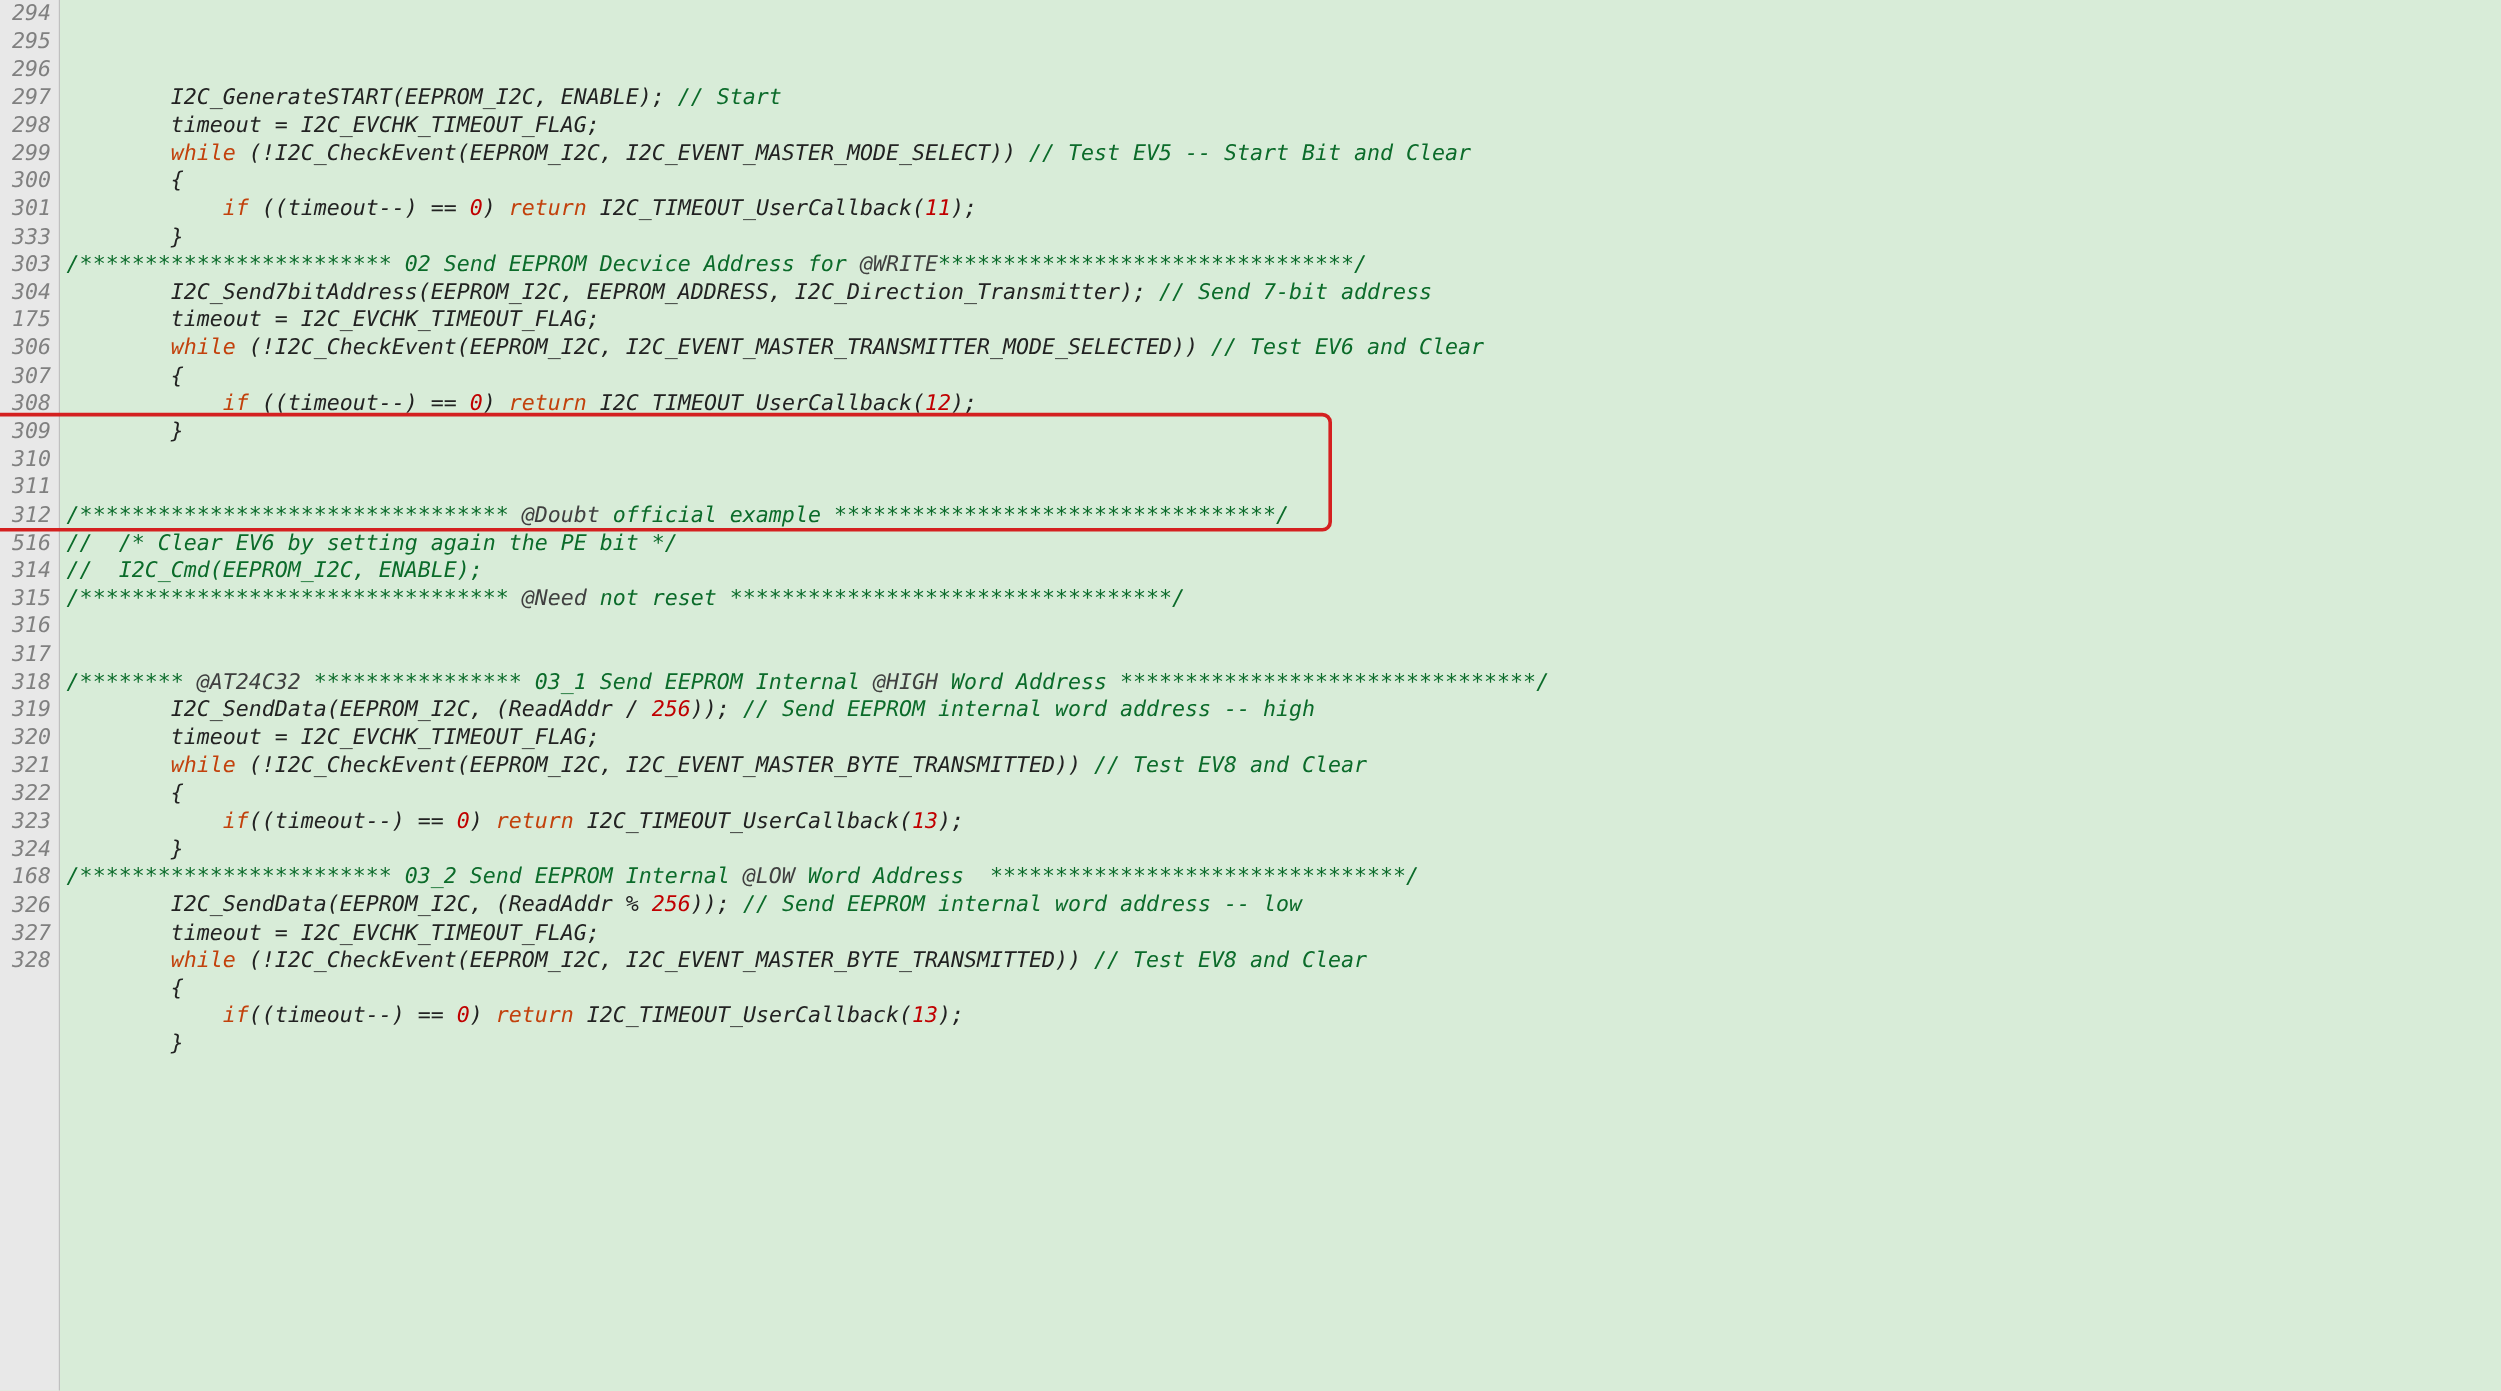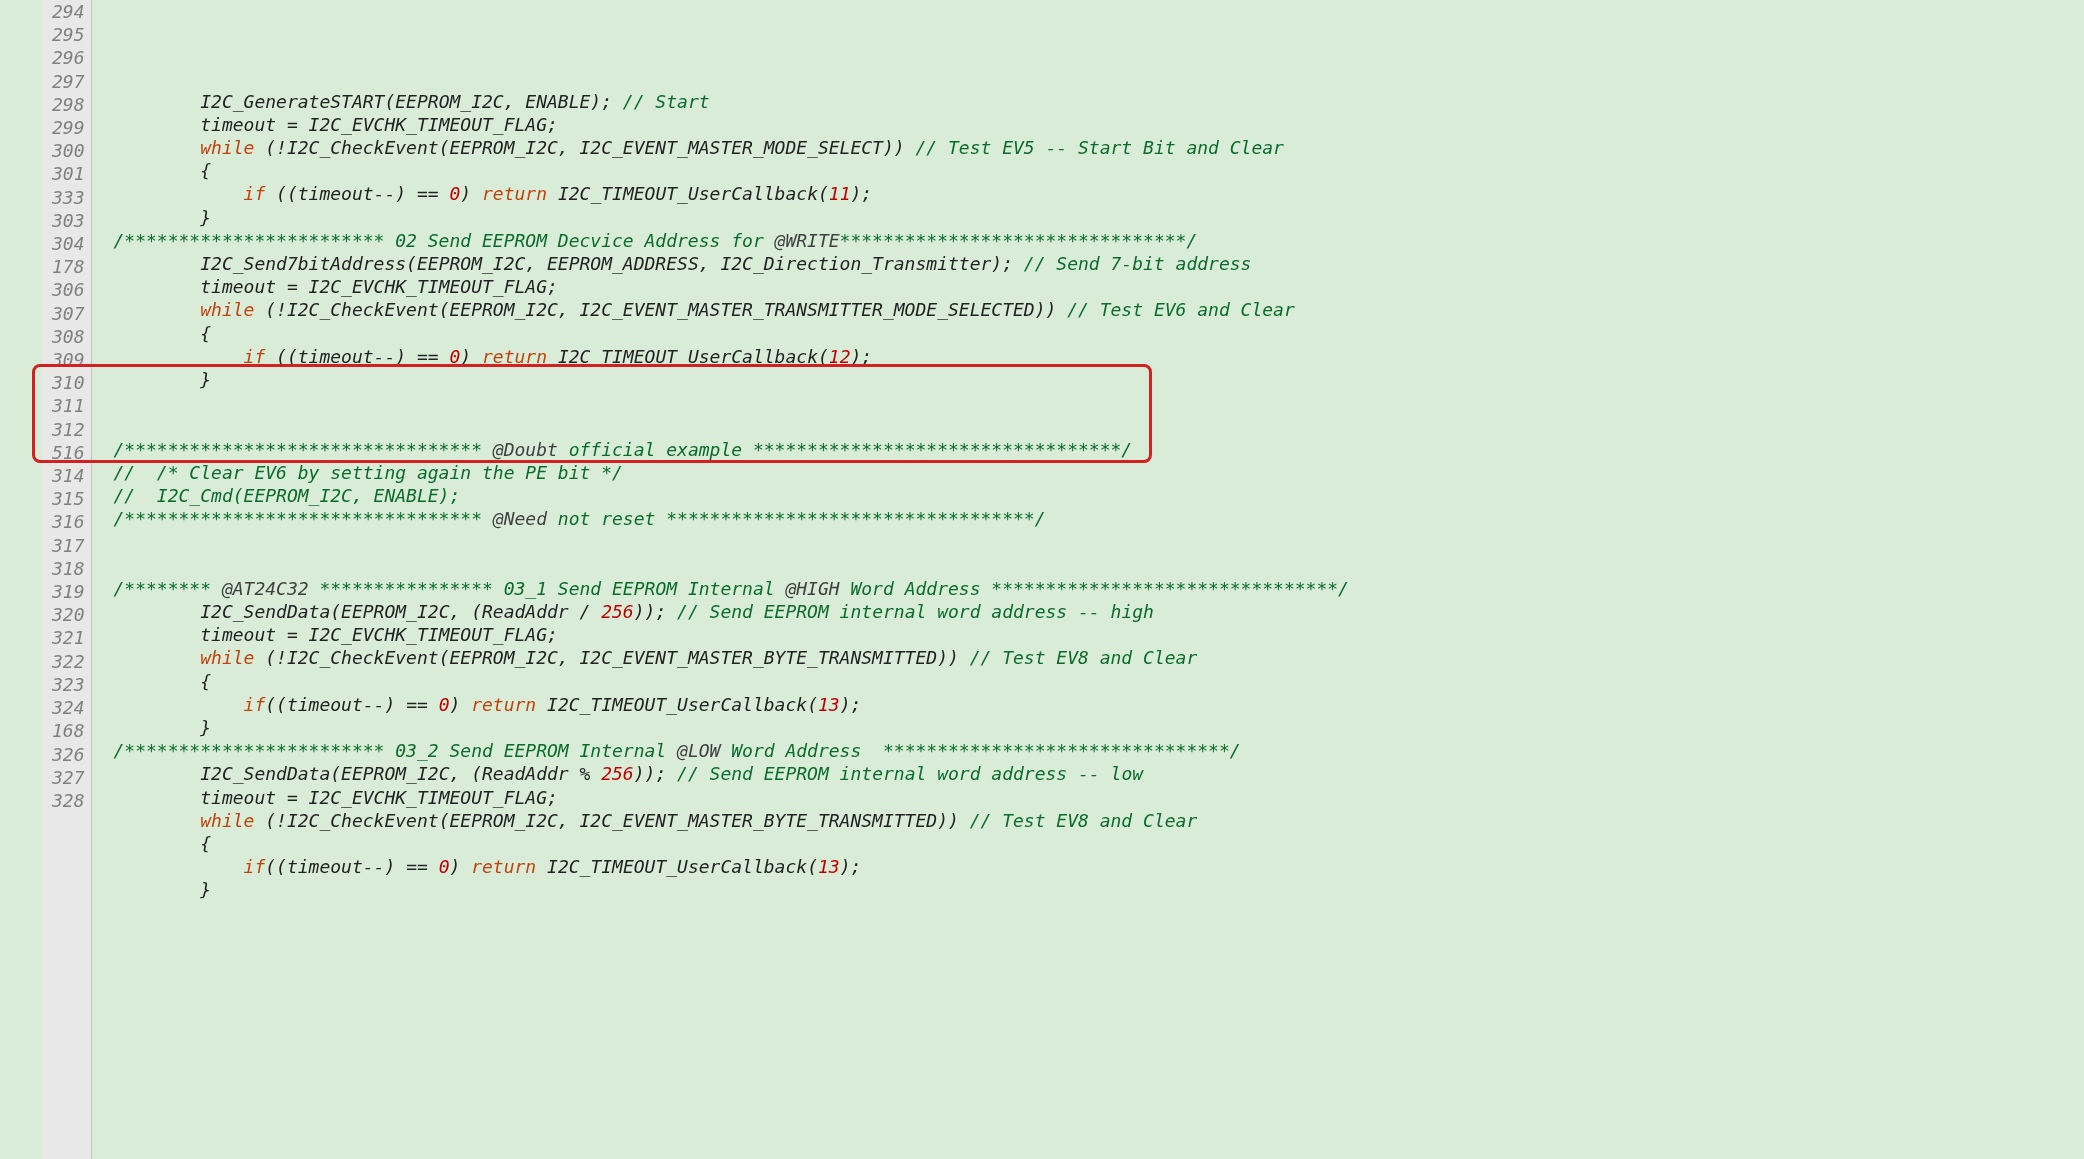--- a/index.html
+++ b/index.html
@@ -20,31 +20,29 @@
     height: 100%;
   }
   .gutter {
     background: #e8e8e8;
     color: #808080;
     text-align: left;
     padding: 0 6px 0 10px;
     border-right: 1px solid #c0c0c0;
     user-select: none;
     flex: 0 0 auto;
-    margin-left: 42px;
   }
   .gutter .ln { font-style: italic; }
   .code {
     flex: 1 1 auto;
     background: #d8ecd8;
-    padding-left: 22px;
+    padding-left: 6px;
     position: relative;
     white-space: pre;
     color: #222;
-    margin-top: 20px;
   }
   .code .line { display: block; min-height: 23.2px; }
 
   
   .c-kw    { color: #c2410c; }     
   .c-num   { color: #c00000; }     
   .c-cmt   { color: #0b6b2a; }     
   .c-at    { color: #404040; }     
   .c-text  { color: #222; }        
 
@@ -65,21 +63,21 @@
       <div class="ln">295</div>
       <div class="ln">296</div>
       <div class="ln">297</div>
       <div class="ln">298</div>
       <div class="ln">299</div>
       <div class="ln">300</div>
       <div class="ln">301</div>
       <div class="ln">333</div>
       <div class="ln">303</div>
       <div class="ln">304</div>
-      <div class="ln">178</div>
+      <div class="ln">175</div>
       <div class="ln">306</div>
       <div class="ln">307</div>
       <div class="ln">308</div>
       <div class="ln">309</div>
       <div class="ln">310</div>
       <div class="ln">311</div>
       <div class="ln">312</div>
       <div class="ln">516</div>
       <div class="ln">314</div>
       <div class="ln">315</div>

